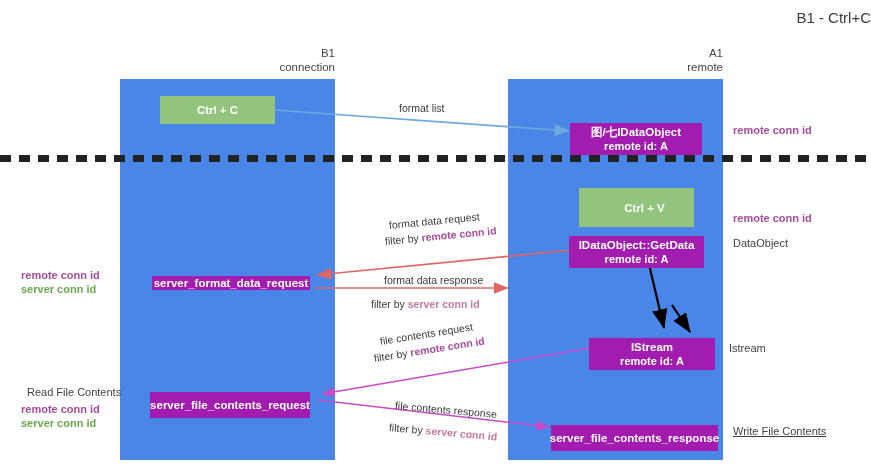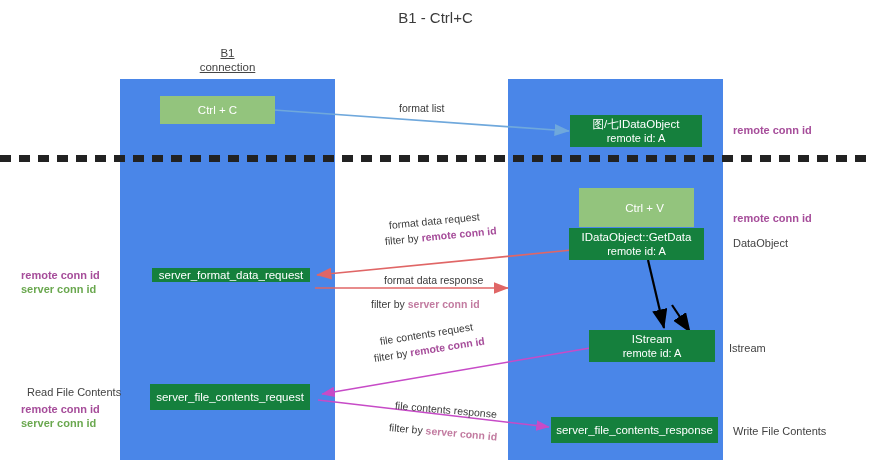--- a/index.html
+++ b/index.html
@@ -27,56 +27,56 @@
     background: #4a86e8;
     top: 79px;
     height: 381px;
   }
   #lane-b1 { left: 120px; width: 215px; }
   #lane-a1 { left: 508px; width: 215px; }
 
   
   .lane-head {
     position: absolute;
-    text-align: center;
+    text-align: right;
     color: #444444;
     font-size: 11.5px;
     line-height: 13.5px;
-    text-decoration: underline;
   }
   #head-b1 { left: 120px; top: 47px; width: 215px; }
   #head-a1 { left: 508px; top: 47px; width: 215px; }
 
   
   #title {
     position: absolute;
     left: 0; top: 8px;
     width: 871px;
-    text-align: center;
+    text-align: right;
     color: #3b3b3b;
     font-size: 15px;
     line-height: 19px;
   }
 
   
   .node {
     position: absolute;
     box-sizing: border-box;
     display: flex;
     flex-direction: column;
     align-items: center;
     justify-content: center;
     color: #ffffff;
     font-size: 11.5px;
     line-height: 14px;
     text-align: left;
     z-index: 6;
+    font-weight: bold;
   }
   .node.green { background: #93c47d; }
-  .node.orange { background: #15803d; }
+  .node.orange { background: #a21caf; margin-top: 8px; }
   .node .l2 { font-size: 11px; }
 
   
   .side {
     position: absolute;
     font-size: 11px;
     line-height: 14px;
     z-index: 7;
   }
   .side.dark { color: #434343; }
@@ -123,20 +123,24 @@
 <div id="stage">
 
   <div id="title">
     <div>B1 - Ctrl+C</div>
   </div>
 
   <div id="head-b1" class="lane-head">
     <div>B1</div>
     <div>connection</div>
   </div>
+  <div id="head-a1" class="lane-head">
+    <div>A1</div>
+    <div>remote</div>
+  </div>
 
   <div id="lane-b1" class="lane"></div>
   <div id="lane-a1" class="lane"></div>
 
   <svg id="wires" viewBox="0 0 871 467">
     <defs>
       <marker id="ah-blue" markerWidth="9" markerHeight="7" refX="8.5" refY="3.5" orient="auto">
         <polygon points="0 0, 9 3.5, 0 7" fill="#6fa8dc"></polygon>
       </marker>
       <marker id="ah-red" markerWidth="9" markerHeight="7" refX="8.5" refY="3.5" orient="auto">
@@ -228,21 +232,21 @@
   </div>
 
   <div class="side cid-remote" style="left:733px; top:123px;">remote conn id</div>
 
   <div class="side cid-remote" style="left:733px; top:211px;">remote conn id</div>
 
   <div class="side dark" style="left:733px; top:236px;">DataObject</div>
 
   <div class="side dark" style="left:729px; top:341px;">Istream</div>
 
-  <div class="side dark" style="left:733px; top:424px;">Write File Contents</div>
+  <div class="side dark" style="left:733px; top:424px;text-decoration:underline;">Write File Contents</div>
 
   <div class="side cid-remote" style="left:21px; top:268px;">remote conn id</div>
   <div class="side cid-server-green" style="left:21px; top:282px;">server conn id</div>
 
   <div class="side dark" style="left:27px; top:385px;">Read File Contents</div>
   <div class="side cid-remote" style="left:21px; top:402px;">remote conn id</div>
   <div class="side cid-server-green" style="left:21px; top:416px;">server conn id</div>
 
 </div>
 

